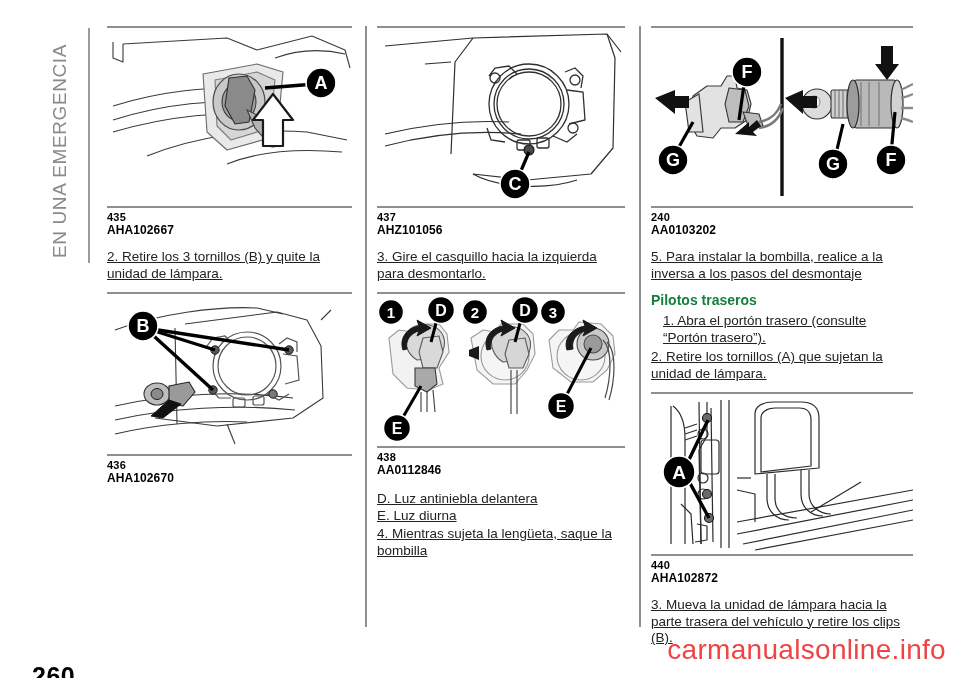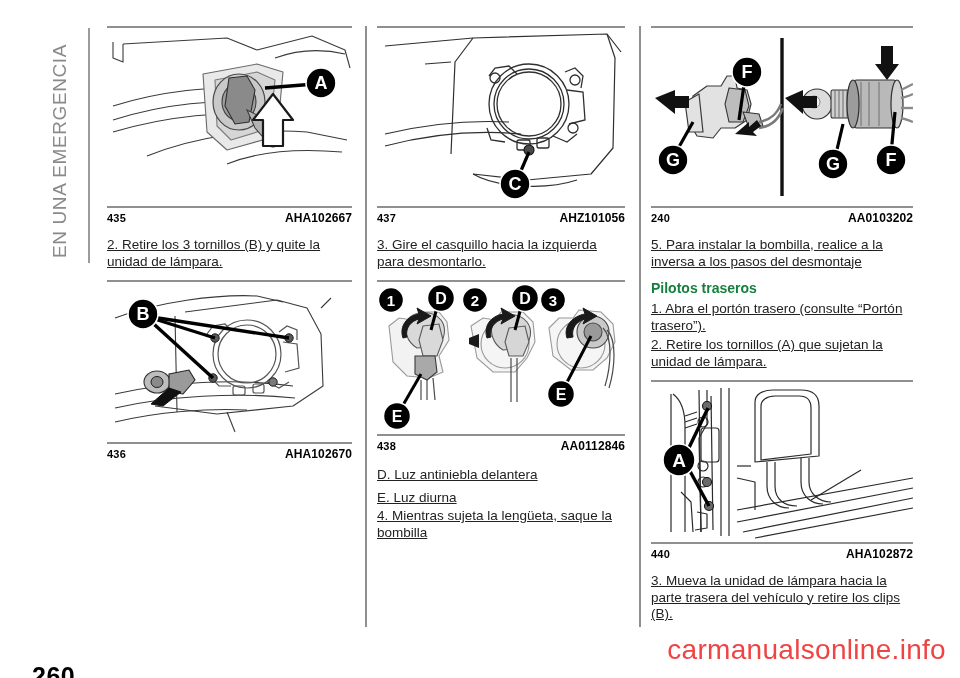--- a/index.html
+++ b/index.html
@@ -41,21 +41,21 @@
 
   .hr{height:2px;background:#8f8f8f;margin:0;}
 
   
   .fig{position:relative;background:#fff;}
   .fig svg{display:block;width:100%;height:auto;}
 
   .figcap{
     display:flex;justify-content:space-between;align-items:baseline;
     font-size:10.5px;font-weight:bold;letter-spacing:.2px;
-    padding:3px 0 2px 0;color:#000;
+    padding:3px 0 2px 0;color:#000;flex-direction:column;
   }
   .figcap .num{font-size:11px;}
   .figcap .code{font-size:12px;letter-spacing:.1px;}
 
   p.body{
     font-size:13.5px;line-height:16.5px;margin:10px 0 10px 0;
     color:#222;
     text-decoration:underline;
   }
   p.body.tight{margin:6px 0 6px 0;}
@@ -347,21 +347,21 @@
       </svg>
     </div>
 
     <div class="hr"></div>
     <div class="figcap">
       <span class="num">438</span>
       <span class="code">AA0112846</span>
     </div>
 
     <p class="body tight" style="margin-top:12px;margin-bottom:0;">D. Luz antiniebla delantera</p>
-    <p class="body tight" style="margin-top:6px;margin-bottom:0;">E. Luz diurna</p>
+    <p class="body tight" style="margin-top:0;margin-bottom:0;">E. Luz diurna</p>
     <p class="body tight" style="margin-top:2px;">4. Mientras sujeta la lengüeta, saque la bombilla</p>
   </div>
 
   <div class="col c3">
 
     <div class="hr"></div>
 
     <div class="fig">
       <svg viewBox="0 0 262 178" xmlns="http://www.w3.org/2000/svg">
 
@@ -455,21 +455,21 @@
     </div>
 
     <div class="hr"></div>
     <div class="figcap">
       <span class="num">240</span>
       <span class="code">AA0103202</span>
     </div>
 
     <p class="body">5. Para instalar la bombilla, realice a la inversa a los pasos del desmontaje</p>
     <h3 class="sub">Pilotos traseros</h3>
-    <p class="body tight" style="margin-top:4px;margin-bottom:3px;">1. Abra el portón trasero (consulte “Portón trasero”).</p>
+    <p class="body tight" style="margin-top:4px;margin-bottom:3px;margin-left:12px;">1. Abra el portón trasero (consulte “Portón trasero”).</p>
     <p class="body tight" style="margin-top:3px;margin-bottom:10px;">2. Retire los tornillos (A) que sujetan la unidad de lámpara.</p>
 
     <div class="hr"></div>
 
     <div class="fig">
       <svg viewBox="0 0 262 160" xmlns="http://www.w3.org/2000/svg">
         <g fill="none" stroke="#2b2b2b" stroke-width="1.2" stroke-linejoin="round">
 
           <path d="M20 12 L20 150"></path>
           <path d="M22 12 C30 18 34 30 34 44 L34 150"></path>

